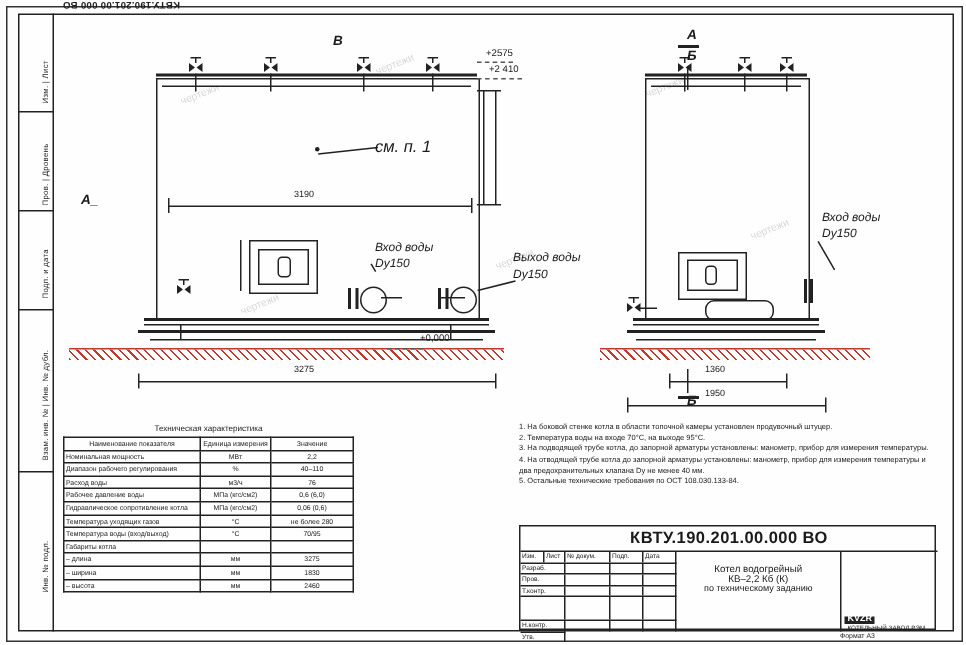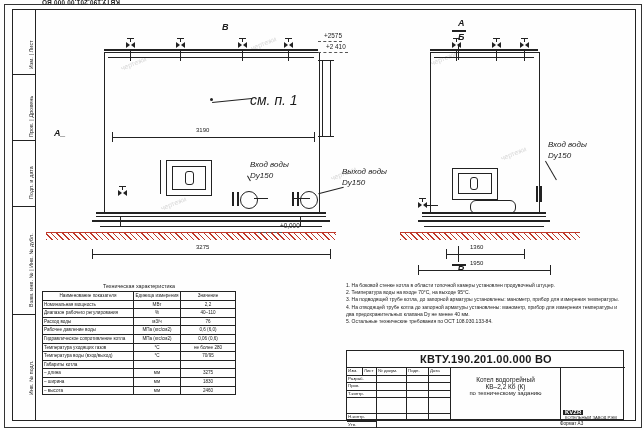--- a/index.html
+++ b/index.html
@@ -188,21 +188,21 @@
     <div class="ln vtn" style="left:112px;top:132px;height:10px;"></div>
     <div class="ln vtn" style="left:314px;top:132px;height:10px;"></div>
 
     <div class="ln tn" style="left:92px;top:254px;width:238px;"></div>
     <div class="dim" style="left:196px;top:244px;">3275</div>
     <div class="ln vtn" style="left:92px;top:249px;height:10px;"></div>
     <div class="ln vtn" style="left:330px;top:249px;height:10px;"></div>
 
     <div class="ln tn" style="left:212px;top:100px;width:40px;transform:rotate(-6deg);"></div>
     <div style="position:absolute;left:210px;top:98px;width:3px;height:3px;background:#222;border-radius:50%;"></div>
-    <div class="lbl lbl-it" style="left:250px;top:92px;font-size:14px;">см. п. 1</div>
+    <div class="lbl lbl-it" style="left:250px;top:92px;font-size:11px;">см. п. 1</div>
 
     <div class="lbl lbl-it" style="left:250px;top:160px;font-size:8px;">Вход воды</div>
     <div class="lbl lbl-it" style="left:250px;top:171px;font-size:8px;">Dy150</div>
     <div class="ln tn" style="left:246px;top:178px;width:6px;transform:rotate(60deg);"></div>
 
     <div class="lbl lbl-it" style="left:342px;top:167px;font-size:8px;">Выход воды</div>
     <div class="lbl lbl-it" style="left:342px;top:178px;font-size:8px;">Dy150</div>
     <div class="ln tn" style="left:318px;top:190px;width:26px;transform:rotate(-14deg);"></div>
   </div>
 

